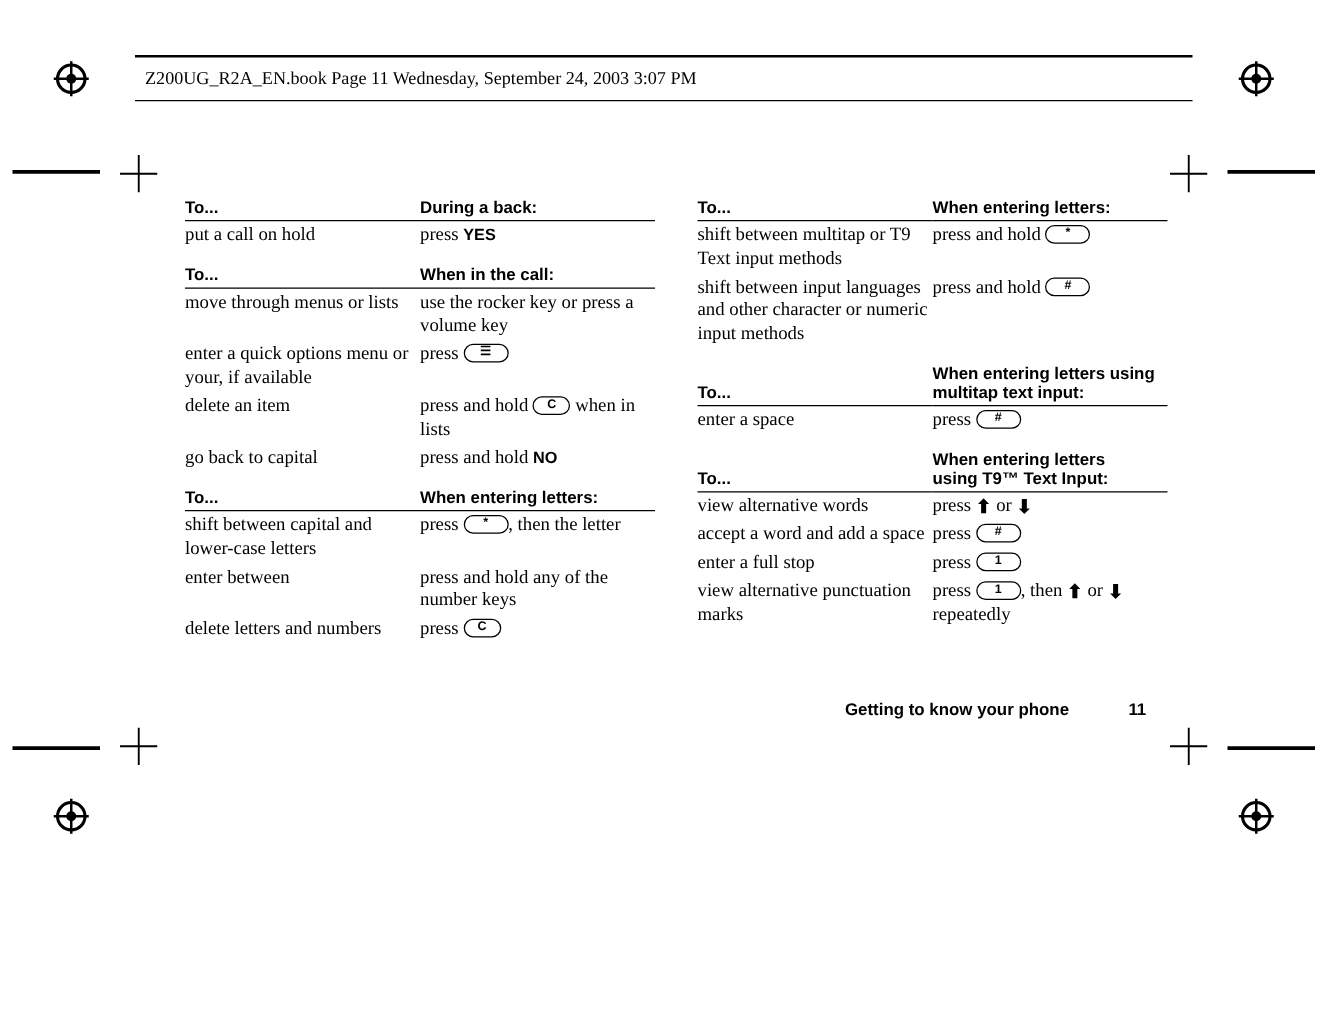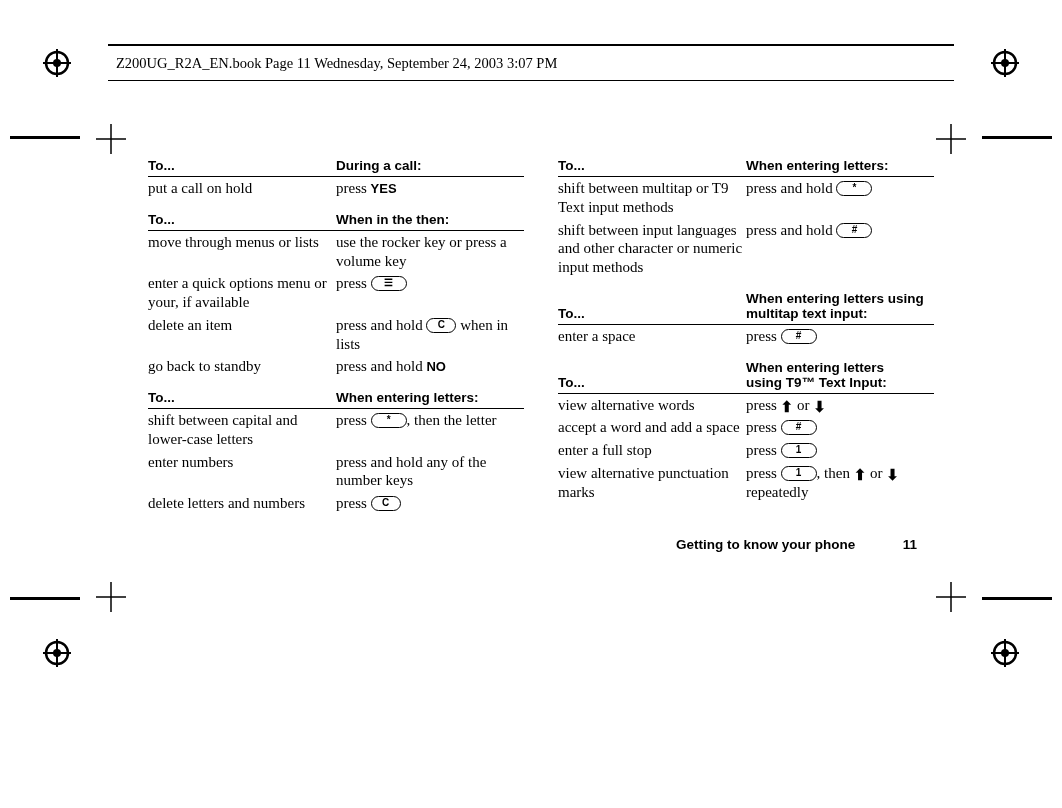--- a/index.html
+++ b/index.html
@@ -124,21 +124,21 @@
     font-weight: bold;
     font-size: 15px;
     vertical-align: middle;
     line-height: 1;
   }
 
   
   .footer {
     position: absolute;
     right: 145px;
-    bottom: 164px;
+    bottom: 141px;
     font-family: Arial, Helvetica, sans-serif;
     font-weight: bold;
     font-size: 13.5px;
   }
   .footer .pagenum { display:inline-block; min-width:28px; text-align:right; margin-left:30px;}
 
 </style>
 </head>
 <body>
 
@@ -204,76 +204,76 @@
   <div class="bold-hline right-bot"></div>
 
   <div class="content">
 
     <div class="col col-left">
 
       <table class="sec">
         <tbody>
             <tr>
           <th>To...</th>
-          <th>During a call:</th>
+          <th>During a back:</th>
         </tr>
         <tr>
           <td>put a call on hold</td>
           <td>
             <span>press </span><span class="sc">YES</span><span></span>
           </td>
         </tr>
       </tbody>
         </table>
 
       <table class="sec">
         <tbody>
             <tr>
           <th>To...</th>
-          <th>When in the then:</th>
+          <th>When in the call:</th>
         </tr>
         <tr>
           <td>move through menus or lists</td>
           <td>use the rocker key or press a volume key</td>
         </tr>
         <tr>
           <td>enter a quick options menu or your, if available</td>
           <td>
             <span>press </span><span class="key key-wide">☰</span>
           </td>
         </tr>
         <tr>
           <td>delete an item</td>
           <td>
             <span>press and hold </span><span class="key">C</span><span> when in lists</span>
           </td>
         </tr>
         <tr>
-          <td>go back to standby</td>
+          <td>go back to capital</td>
           <td>
             <span>press and hold </span><span class="sc">NO</span>
           </td>
         </tr>
       </tbody>
         </table>
 
       <table class="sec">
         <tbody>
             <tr>
           <th>To...</th>
           <th>When entering letters:</th>
         </tr>
         <tr>
           <td>shift between capital and lower-case letters</td>
           <td>
             <span>press </span><span class="key key-wide">*</span><span>, then the letter</span>
           </td>
         </tr>
         <tr>
-          <td>enter numbers</td>
+          <td>enter between</td>
           <td>press and hold any of the number keys</td>
         </tr>
         <tr>
           <td>delete letters and numbers</td>
           <td>
             <span>press </span><span class="key">C</span>
           </td>
         </tr>
       </tbody>
         </table>

